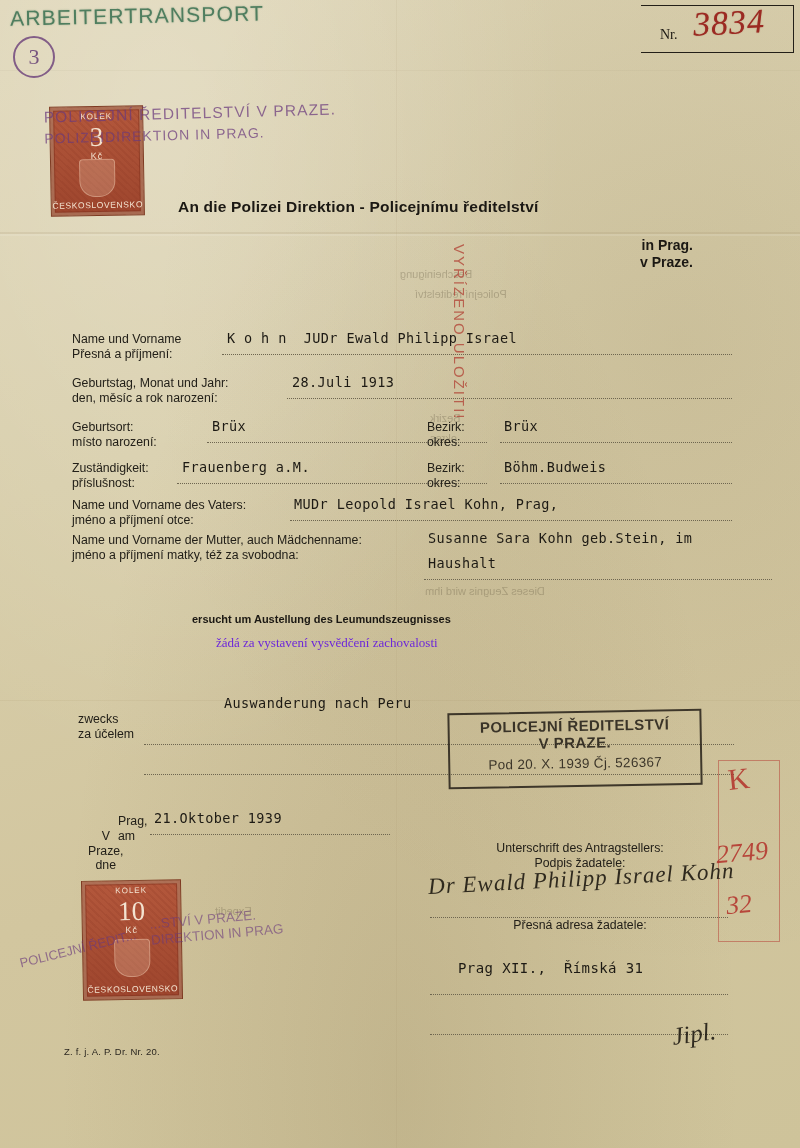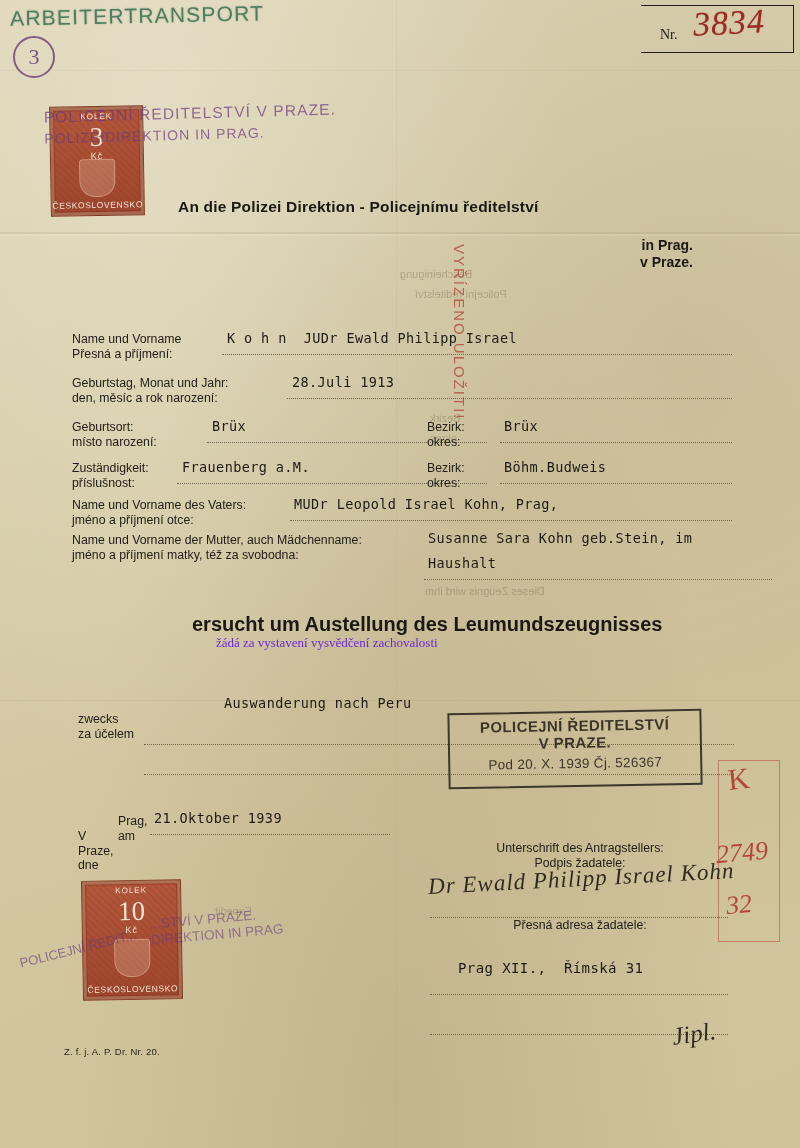--- a/index.html
+++ b/index.html
@@ -105,21 +105,21 @@
     position:absolute;left:468px;top:244px;
     font-family:"Liberation Sans",sans-serif;
     font-size:15px;letter-spacing:2px;color:#b03a2e;opacity:.72;
     transform:rotate(90deg);transform-origin:left top;
     white-space:nowrap;
   }
   
   .row{position:absolute;}
   .rowlabel{font-family:"Liberation Sans",sans-serif;font-size:12.3px;color:#232019;line-height:14.5px;}
   
-  #req1{position:absolute;left:192px;top:613px;font-family:"Liberation Sans",sans-serif;font-weight:bold;font-size:20px;color:#1b1813;}
+  #req1{position:absolute;left:192px;top:613px;font-family:"Liberation Sans",sans-serif;font-weight:bold;font-size:11px;color:#1b1813;}
   #req2{position:absolute;left:216px;top:635px;font-family:"Liberation Serif",serif;font-size:13px;color:#6d28d9;}
   
   #officeStamp{
     position:absolute;left:448px;top:711px;width:250px;height:72px;
     border:2px solid #262018;
     transform:rotate(-1deg);
     opacity:.85;
   }
   #officeStamp .s1{font-family:"Liberation Sans",sans-serif;font-weight:bold;font-size:15px;text-align:center;color:#211c15;margin-top:4px;letter-spacing:.4px;}
   #officeStamp .s2{font-family:"Liberation Sans",sans-serif;font-weight:bold;font-size:15px;text-align:center;color:#211c15;letter-spacing:.4px;}
@@ -279,21 +279,21 @@
   <div class="s3">Pod 20. X. 1939  Čj. 526367</div>
 </div>
 
 <div class="redink" style="left:728px;top:762px;font-size:30px;transform:rotate(-6deg);">K</div>
 <div class="redink" style="left:716px;top:838px;font-size:26px;font-style:italic;transform:rotate(-5deg);">2749</div>
 <div class="redink" style="left:726px;top:890px;font-size:26px;font-style:italic;transform:rotate(-6deg);">32</div>
 <div class="redink" style="left:718px;top:760px;width:60px;height:180px;border:1.5px solid rgba(179,49,42,.55);"></div>
 
 <div class="row" style="left:78px;top:812px;">
   <div class="rowlabel" style="position:absolute;left:0;top:2px;margin-left:40px;">Prag, am</div>
-  <div class="rowlabel" style="position:absolute;left:0;top:17px;">V Praze, dne</div>
+  <div class="rowlabel" style="position:absolute;left:10px;top:17px;text-align:center;">V Praze, dne</div>
   <div class="type" style="position:absolute;left:76px;top:-2px;">21.Oktober 1939</div>
   <div class="dots" style="position:absolute;left:72px;top:22px;width:240px"></div>
 </div>
 
 <div class="row" style="left:430px;top:841px;width:300px;text-align:center;">
   <div class="rowlabel" style="">Unterschrift des Antragstellers:</div>
   <div class="rowlabel" style="text-align:center;">Podpis žadatele:</div>
   <div class="dots" style="position:absolute;left:0px;top:76px;width:298px"></div>
 </div>
 <div id="sig">Dr Ewald Philipp Israel Kohn</div>

